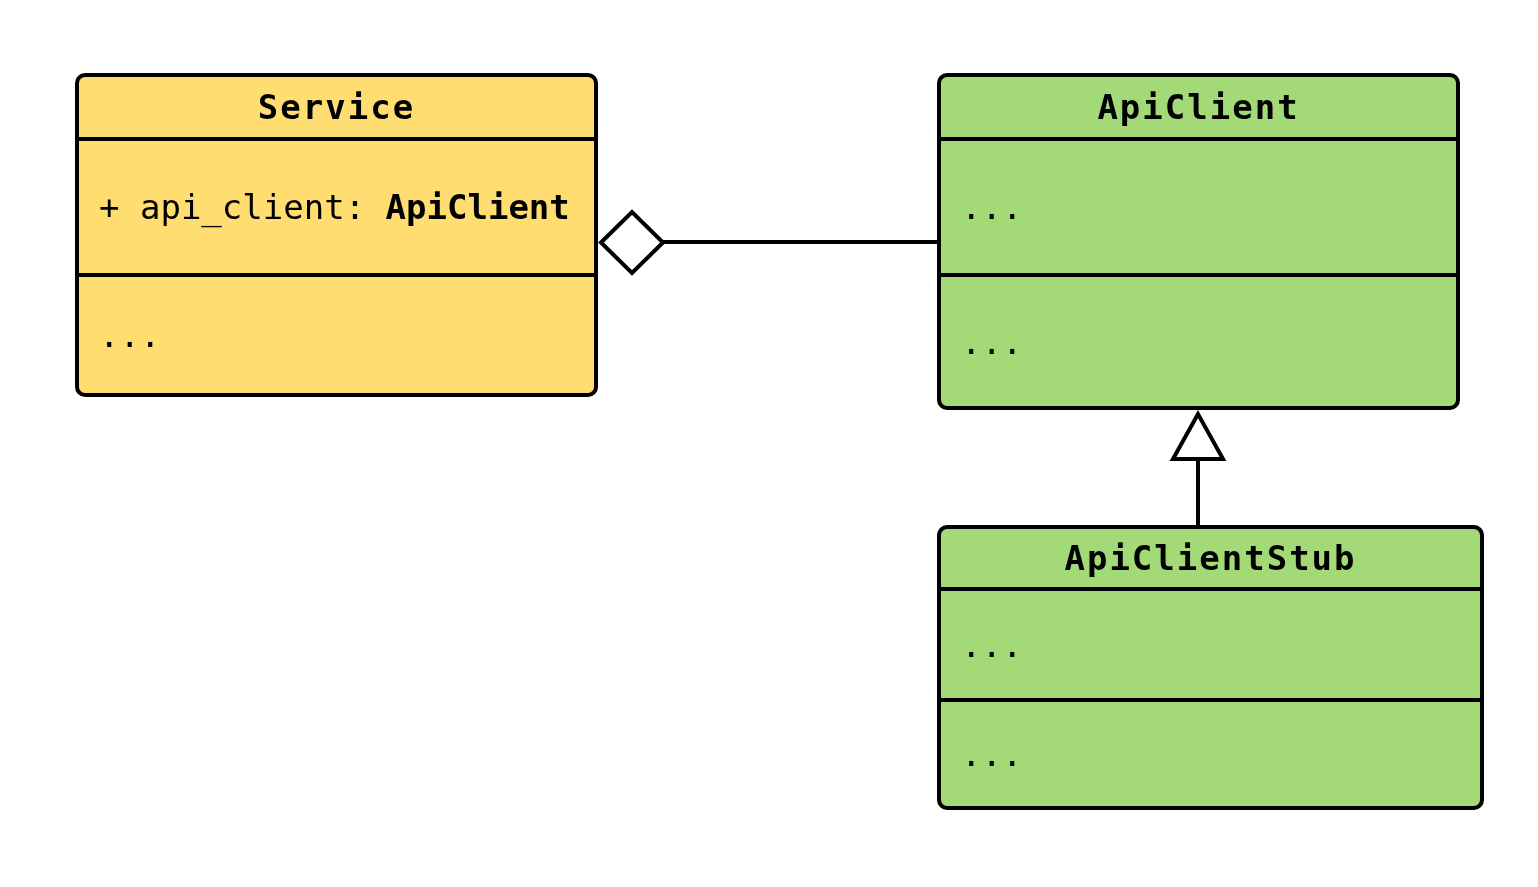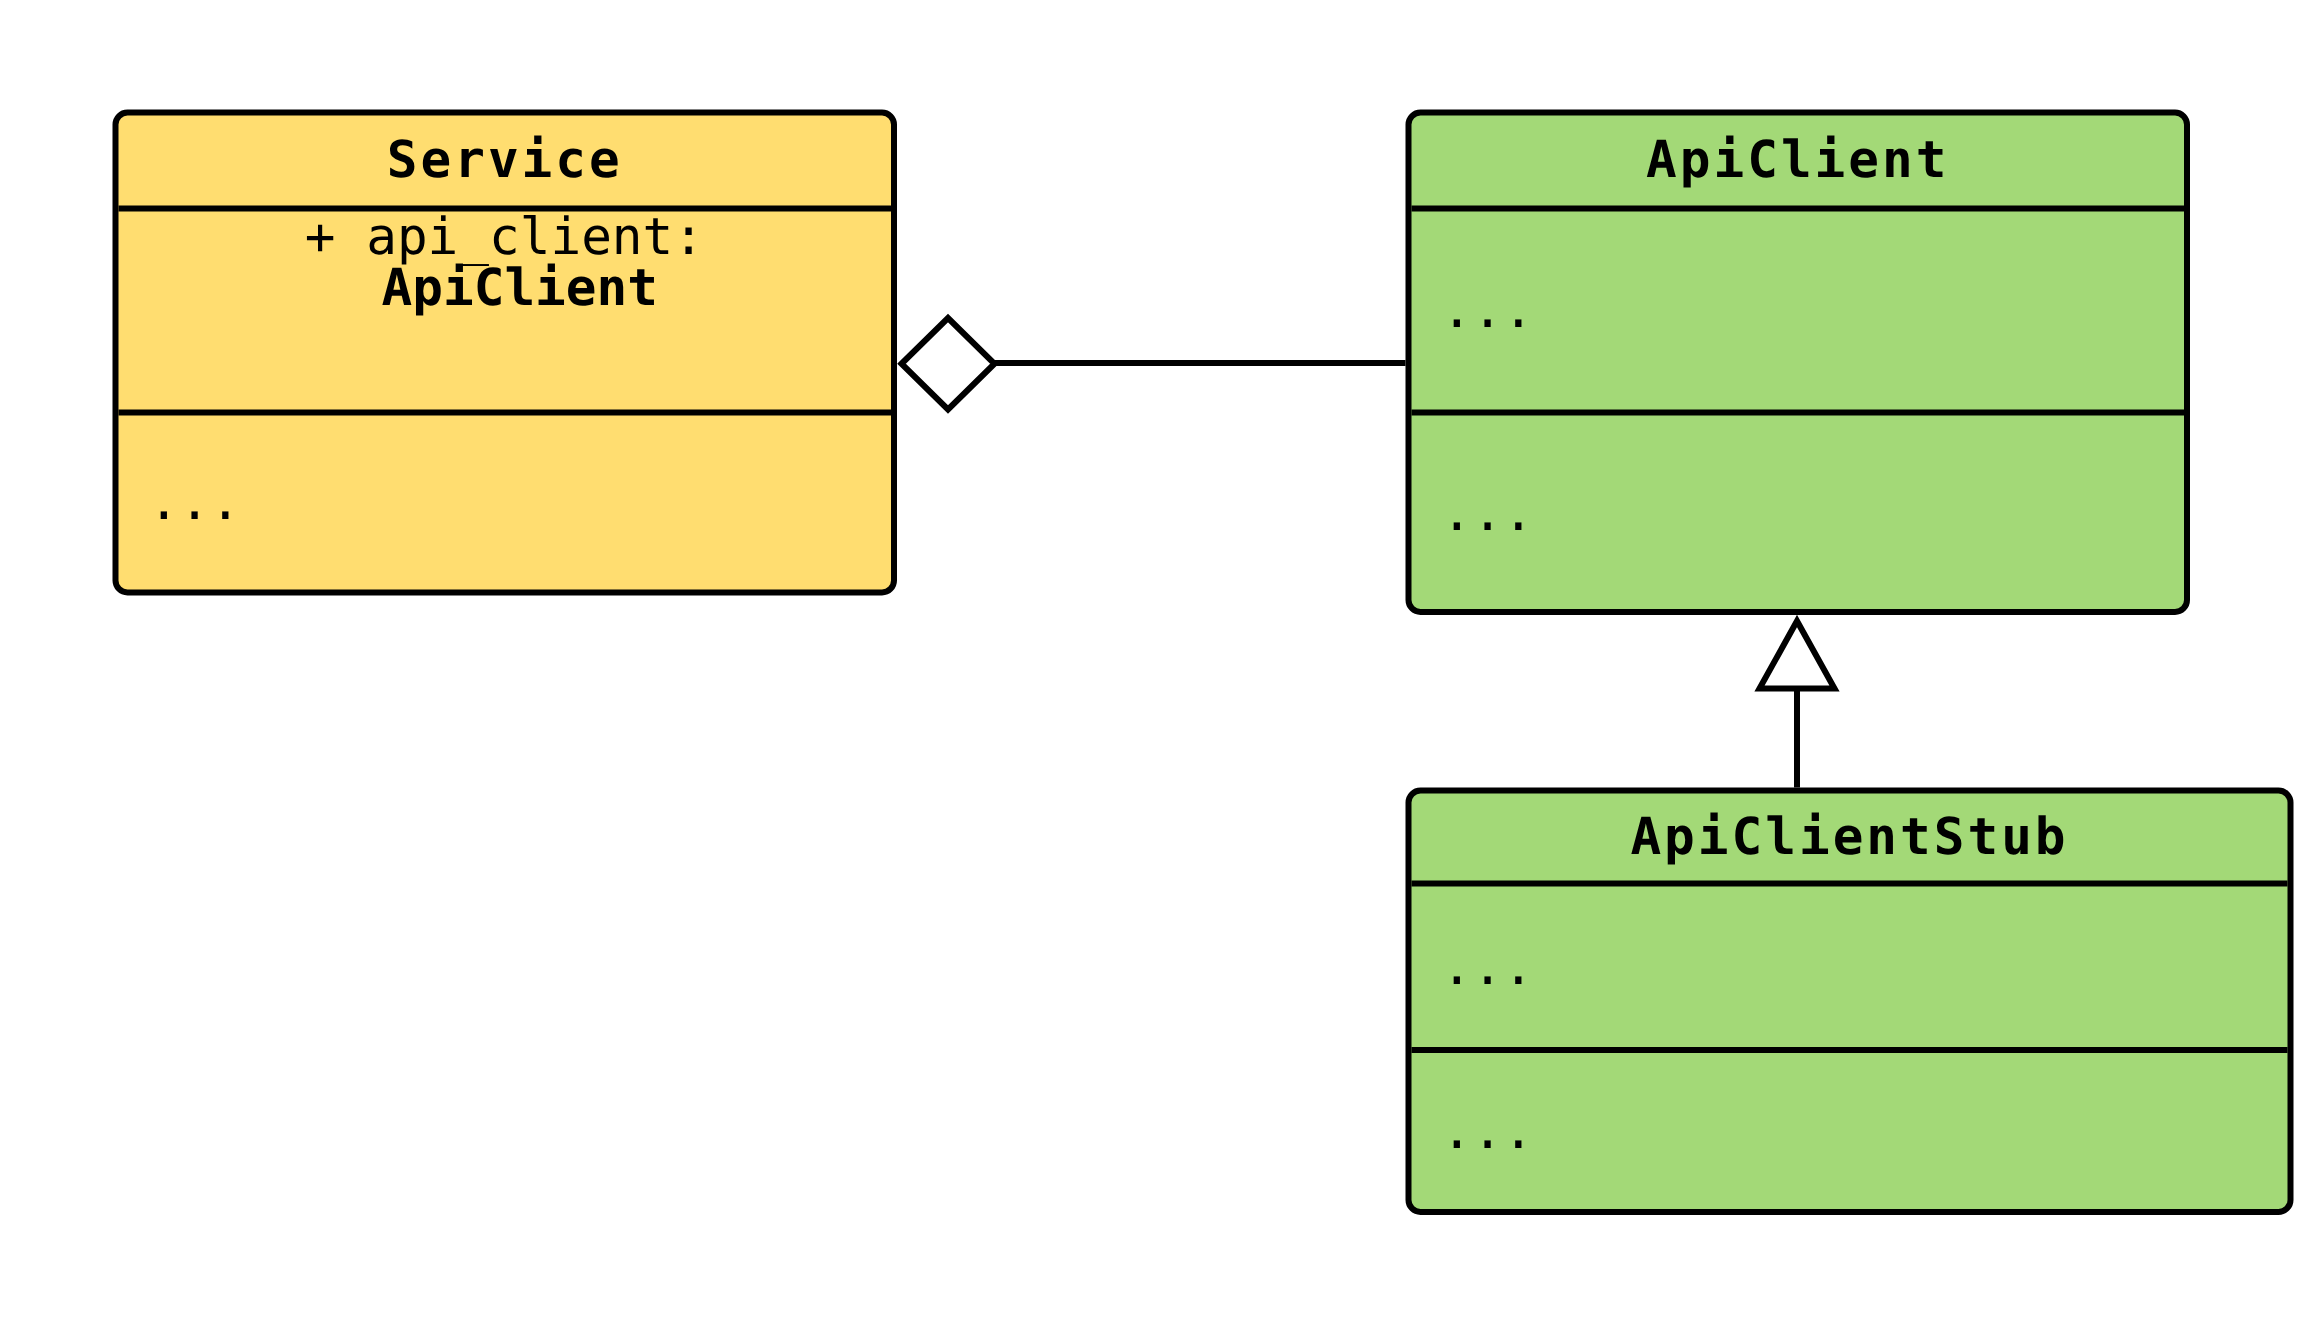--- a/index.html
+++ b/index.html
@@ -45,31 +45,31 @@
     padding-left: 20px;
     font-size: 34px;
     line-height: 1;
     white-space: pre;
   }
   .compartment .type-name { font-weight: bold; }
 
   
   .box-service       { left: 75px;  top: 73px;  width: 523px; height: 324px; }
   .box-service .class-title { height: 60px; }
-  .box-service .attrs       { height: 136px; flex-direction: column; }
+  .box-service .attrs       { height: 136px; }
   .box-service .methods     { flex: 1; }
 
   
   .box-apiclient     { left: 937px; top: 73px;  width: 523px; height: 337px; }
   .box-apiclient .class-title { height: 60px; }
   .box-apiclient .attrs       { height: 136px; }
   .box-apiclient .methods     { flex: 1; }
 
   
-  .box-apiclientstub { left: 937px; top: 525px; width: 592px; height: 285px; }
+  .box-apiclientstub { left: 937px; top: 525px; width: 547px; height: 285px; }
   .box-apiclientstub .class-title { height: 58px; }
   .box-apiclientstub .attrs       { height: 111px; }
   .box-apiclientstub .methods     { flex: 1; }
 
   .edge-layer {
     position: absolute;
     left: 0; top: 0;
     width: 1538px;
     height: 887px;
     pointer-events: none;

